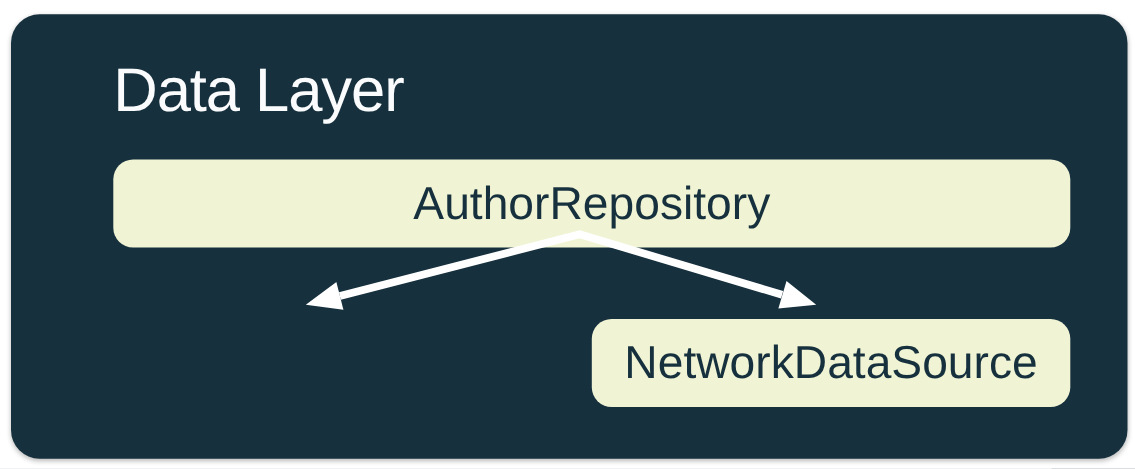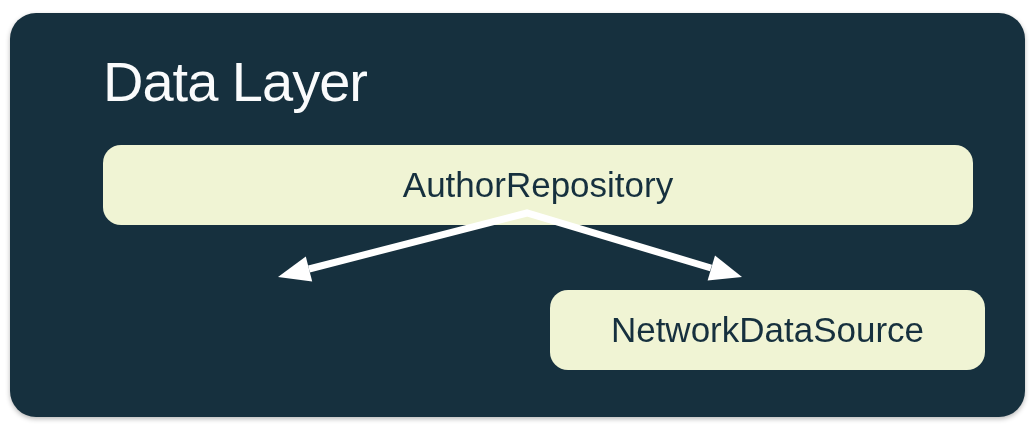--- a/index.html
+++ b/index.html
@@ -43,27 +43,27 @@
     color: var(--title-text);
     white-space: nowrap;
   }
   .node {
     position: absolute;
     background: var(--node-bg);
     border-radius: 18px;
     display: flex;
     align-items: center;
     justify-content: center;
-    font-size: 35px;
+    font-size: 42px;
     color: var(--node-text);
     white-space: nowrap;
   }
   .node-repo    { left: 93px;  top: 132px; width: 870px; height: 80px; }
   .node-local   { left: 93px;  top: 278px; width: 377px; height: 80px; }
-  .node-network { left: 540px; top: 277px; width: 435px; height: 80px; justify-content: center; }
+  .node-network { left: 528px; top: 277px; width: 435px; height: 80px; justify-content: center; }
   .arrows {
     position: absolute;
     left: 0; top: 0;
     width: 1032px; height: 426px;
     pointer-events: none;
   }
 </style>
 </head>
 <body>
 

